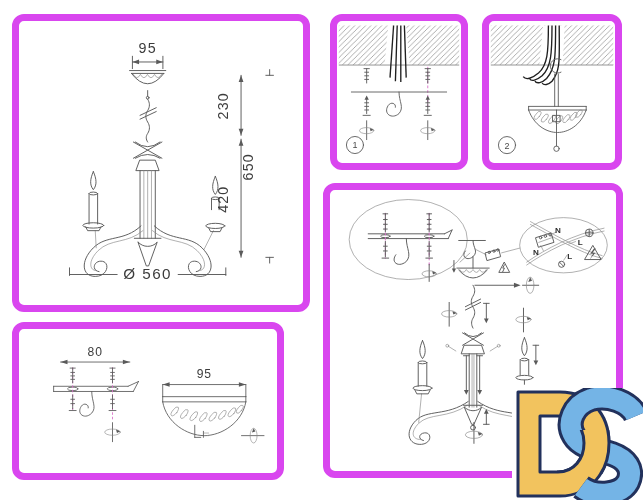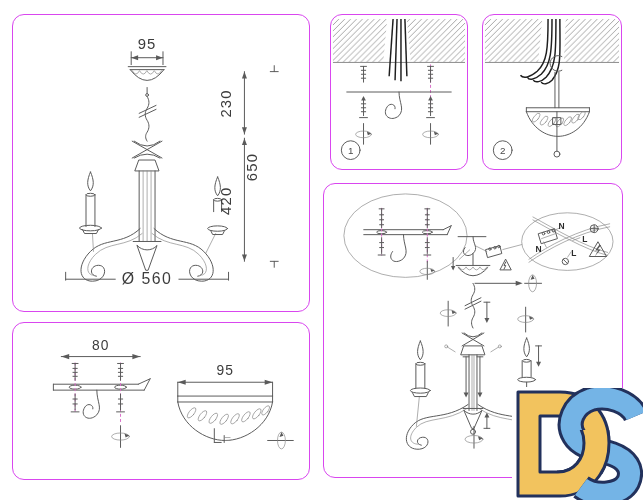--- a/index.html
+++ b/index.html
@@ -1,21 +1,21 @@
 <!DOCTYPE html>
 <html><head>
 <meta charset="utf-8">
 <style>
   * { margin:0; padding:0; box-sizing:border-box; }
   html,body { background:#ffffff; font-family:"Liberation Sans", sans-serif; }
   .canvas { position:relative; width:643px; height:500px; background:#fff; overflow:hidden; }
-  .panel { position:absolute; background:#fff; border:1px solid #d946ef; border-radius:12px; overflow:hidden; }
+  .panel { position:absolute; background:#fff; border:7px solid #d946ef; border-radius:12px; overflow:hidden; }
   .panel svg { display:block; width:100%; height:100%; }
   .p-overview { left:12px; top:14px;  width:298px; height:298px; }
-  .p-hardware { left:12px; top:322px; width:298px; height:158px; }
+  .p-hardware { left:12px; top:322px; width:272px; height:158px; }
   .p-step1    { left:330px; top:14px; width:138px; height:156px; }
   .p-step2    { left:482px; top:14px; width:140px; height:156px; }
   .p-assembly { left:323px; top:183px; width:300px; height:295px; }
   .logo { position:absolute; left:512px; top:388px; width:131px; height:112px; background:#fff; z-index:5; }
   .logo svg { display:block; width:100%; height:100%; }
 
   svg .ln   { stroke:#5a5a5a; stroke-width:1; fill:none; stroke-linecap:round; stroke-linejoin:round; }
   svg .lnf  { fill:#5a5a5a; stroke:none; }
   svg .thin { stroke:#8a8a8a; stroke-width:.7; fill:none; }
   svg .wire { stroke:#1f1f1f; stroke-width:1.5; fill:none; }

